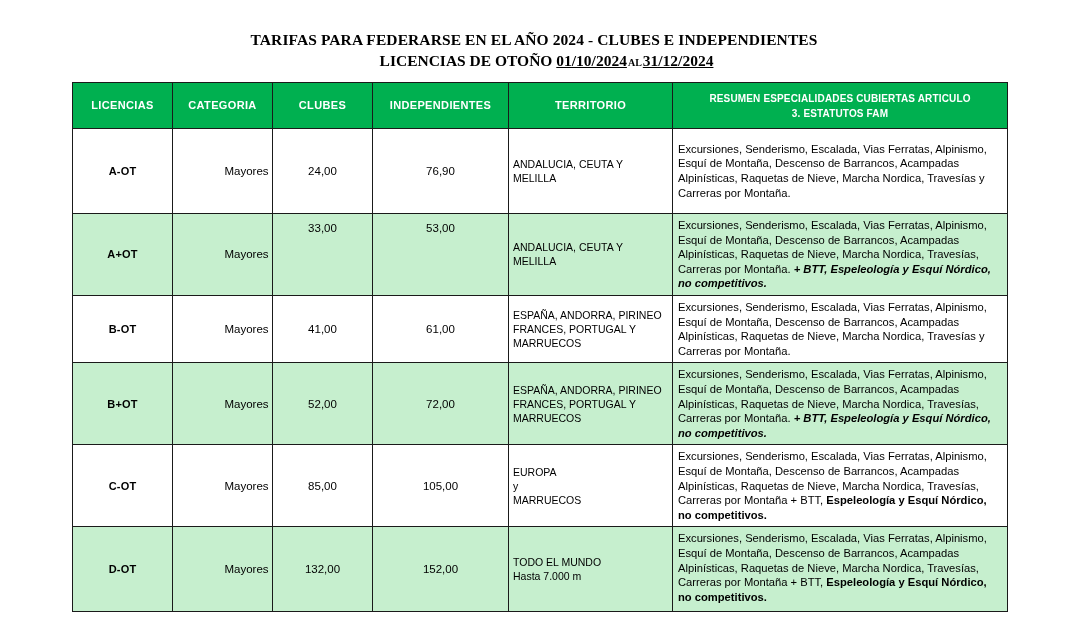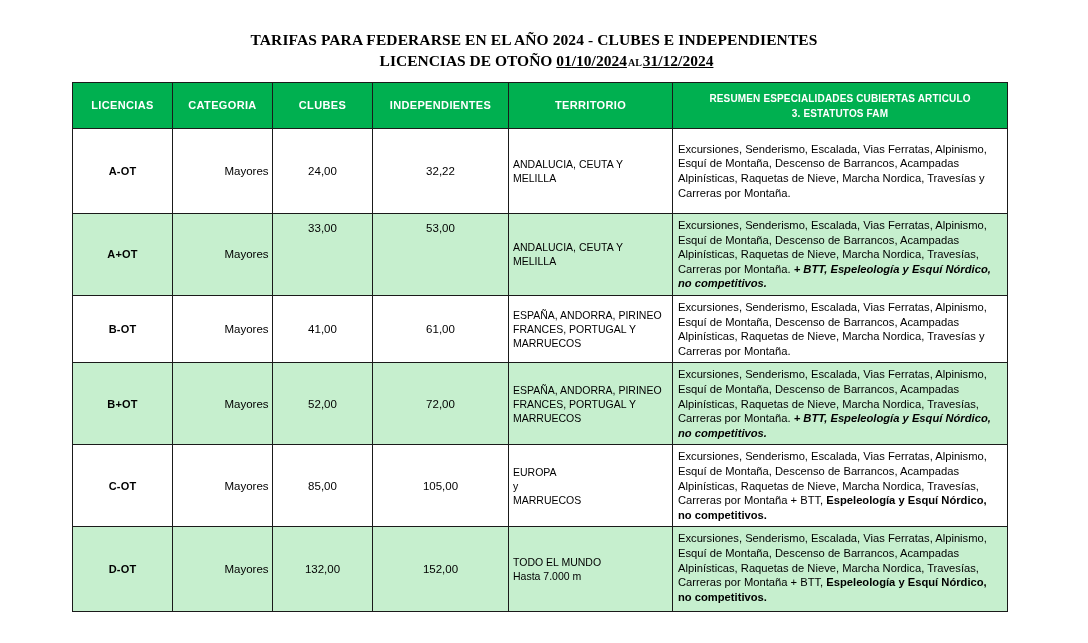--- a/index.html
+++ b/index.html
@@ -186,21 +186,21 @@
           <span>RESUMEN ESPECIALIDADES CUBIERTAS ARTICULO</span><br>
           <span>3. ESTATUTOS FAM</span>
         </th>
       </tr>
     </thead>
     <tbody id="table-body">
         <tr class="row-white" style="height: 85px;">
           <td class="cell-lic">A-OT</td>
           <td class="cell-cat">Mayores</td>
           <td class="cell-num">24,00</td>
-          <td class="cell-num">32,22</td>
+          <td class="cell-num">76,90</td>
           <td class="cell-ter">
             <span class="ter-line">ANDALUCIA, CEUTA Y MELILLA</span>
           </td>
           <td class="cell-res res-middle"><span>Excursiones, Senderismo, Escalada, Vias Ferratas, Alpinismo, Esquí de Montaña, Descenso de Barrancos, Acampadas Alpinísticas, Raquetas de Nieve, Marcha Nordica, Travesías y Carreras por Montaña.</span></td>
         </tr>
         <tr class="row-green row-raise" style="height: 79px;">
           <td class="cell-lic">A+OT</td>
           <td class="cell-cat">Mayores</td>
           <td class="cell-num">33,00</td>
           <td class="cell-num">53,00</td>

